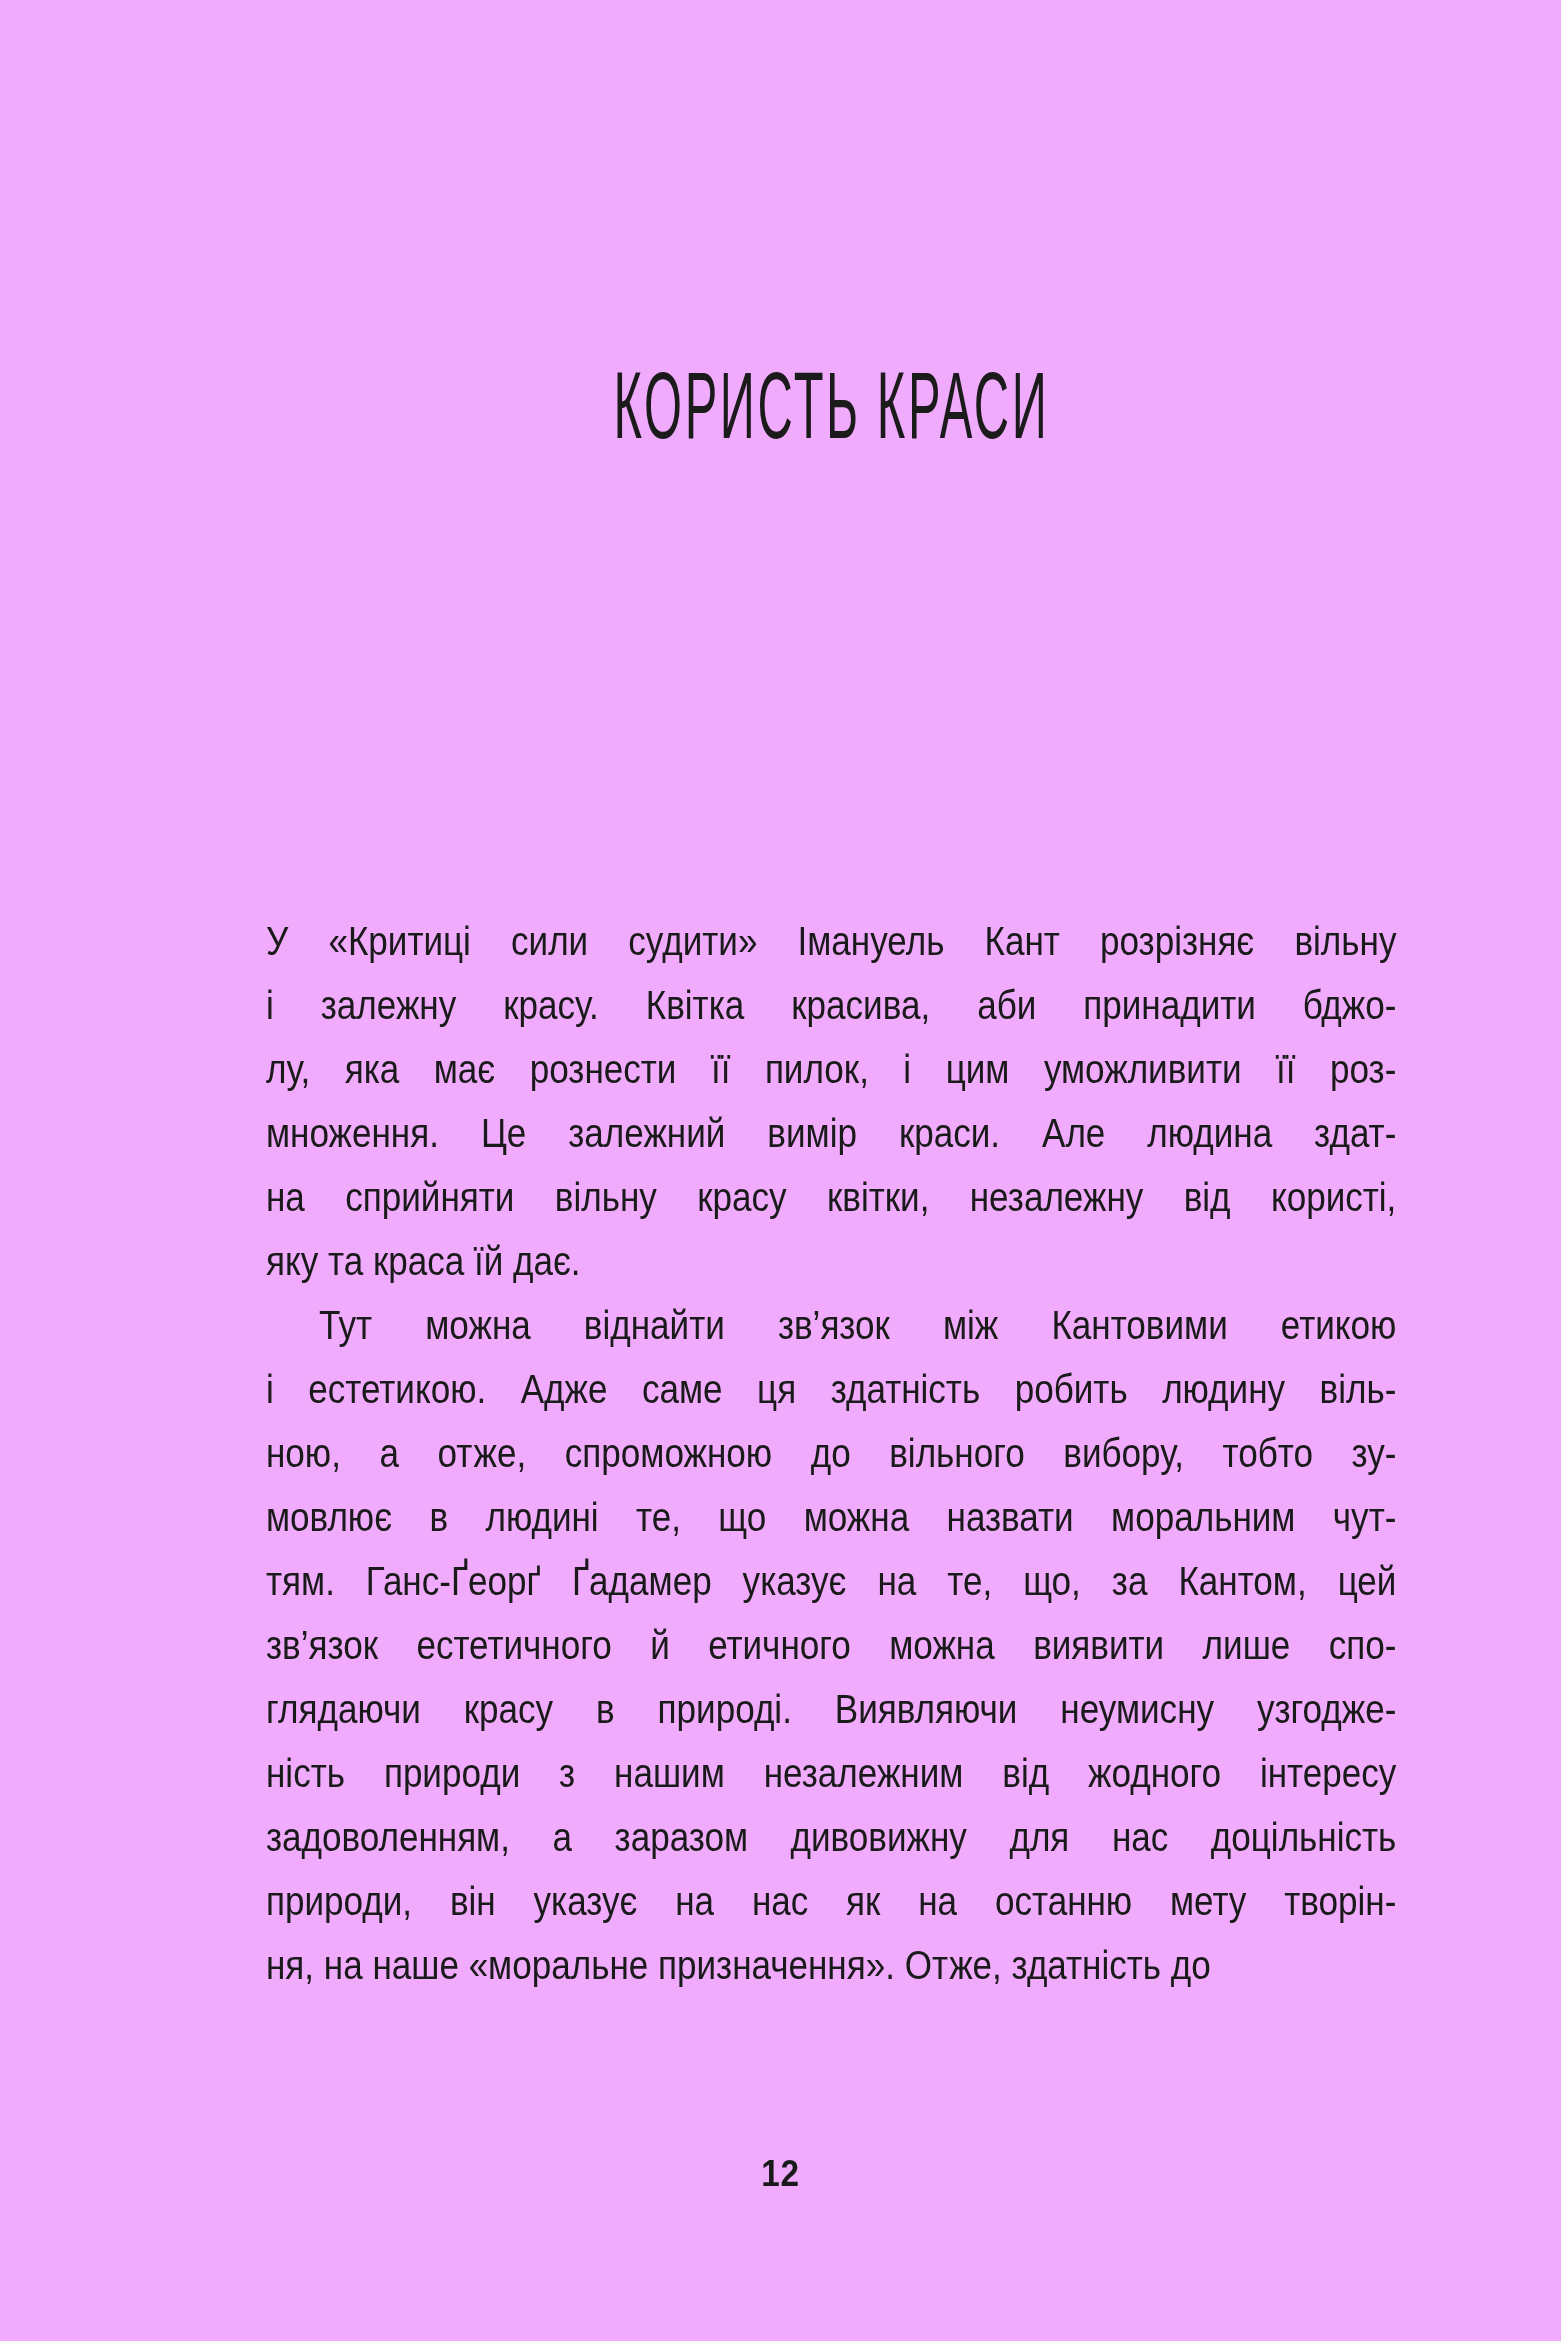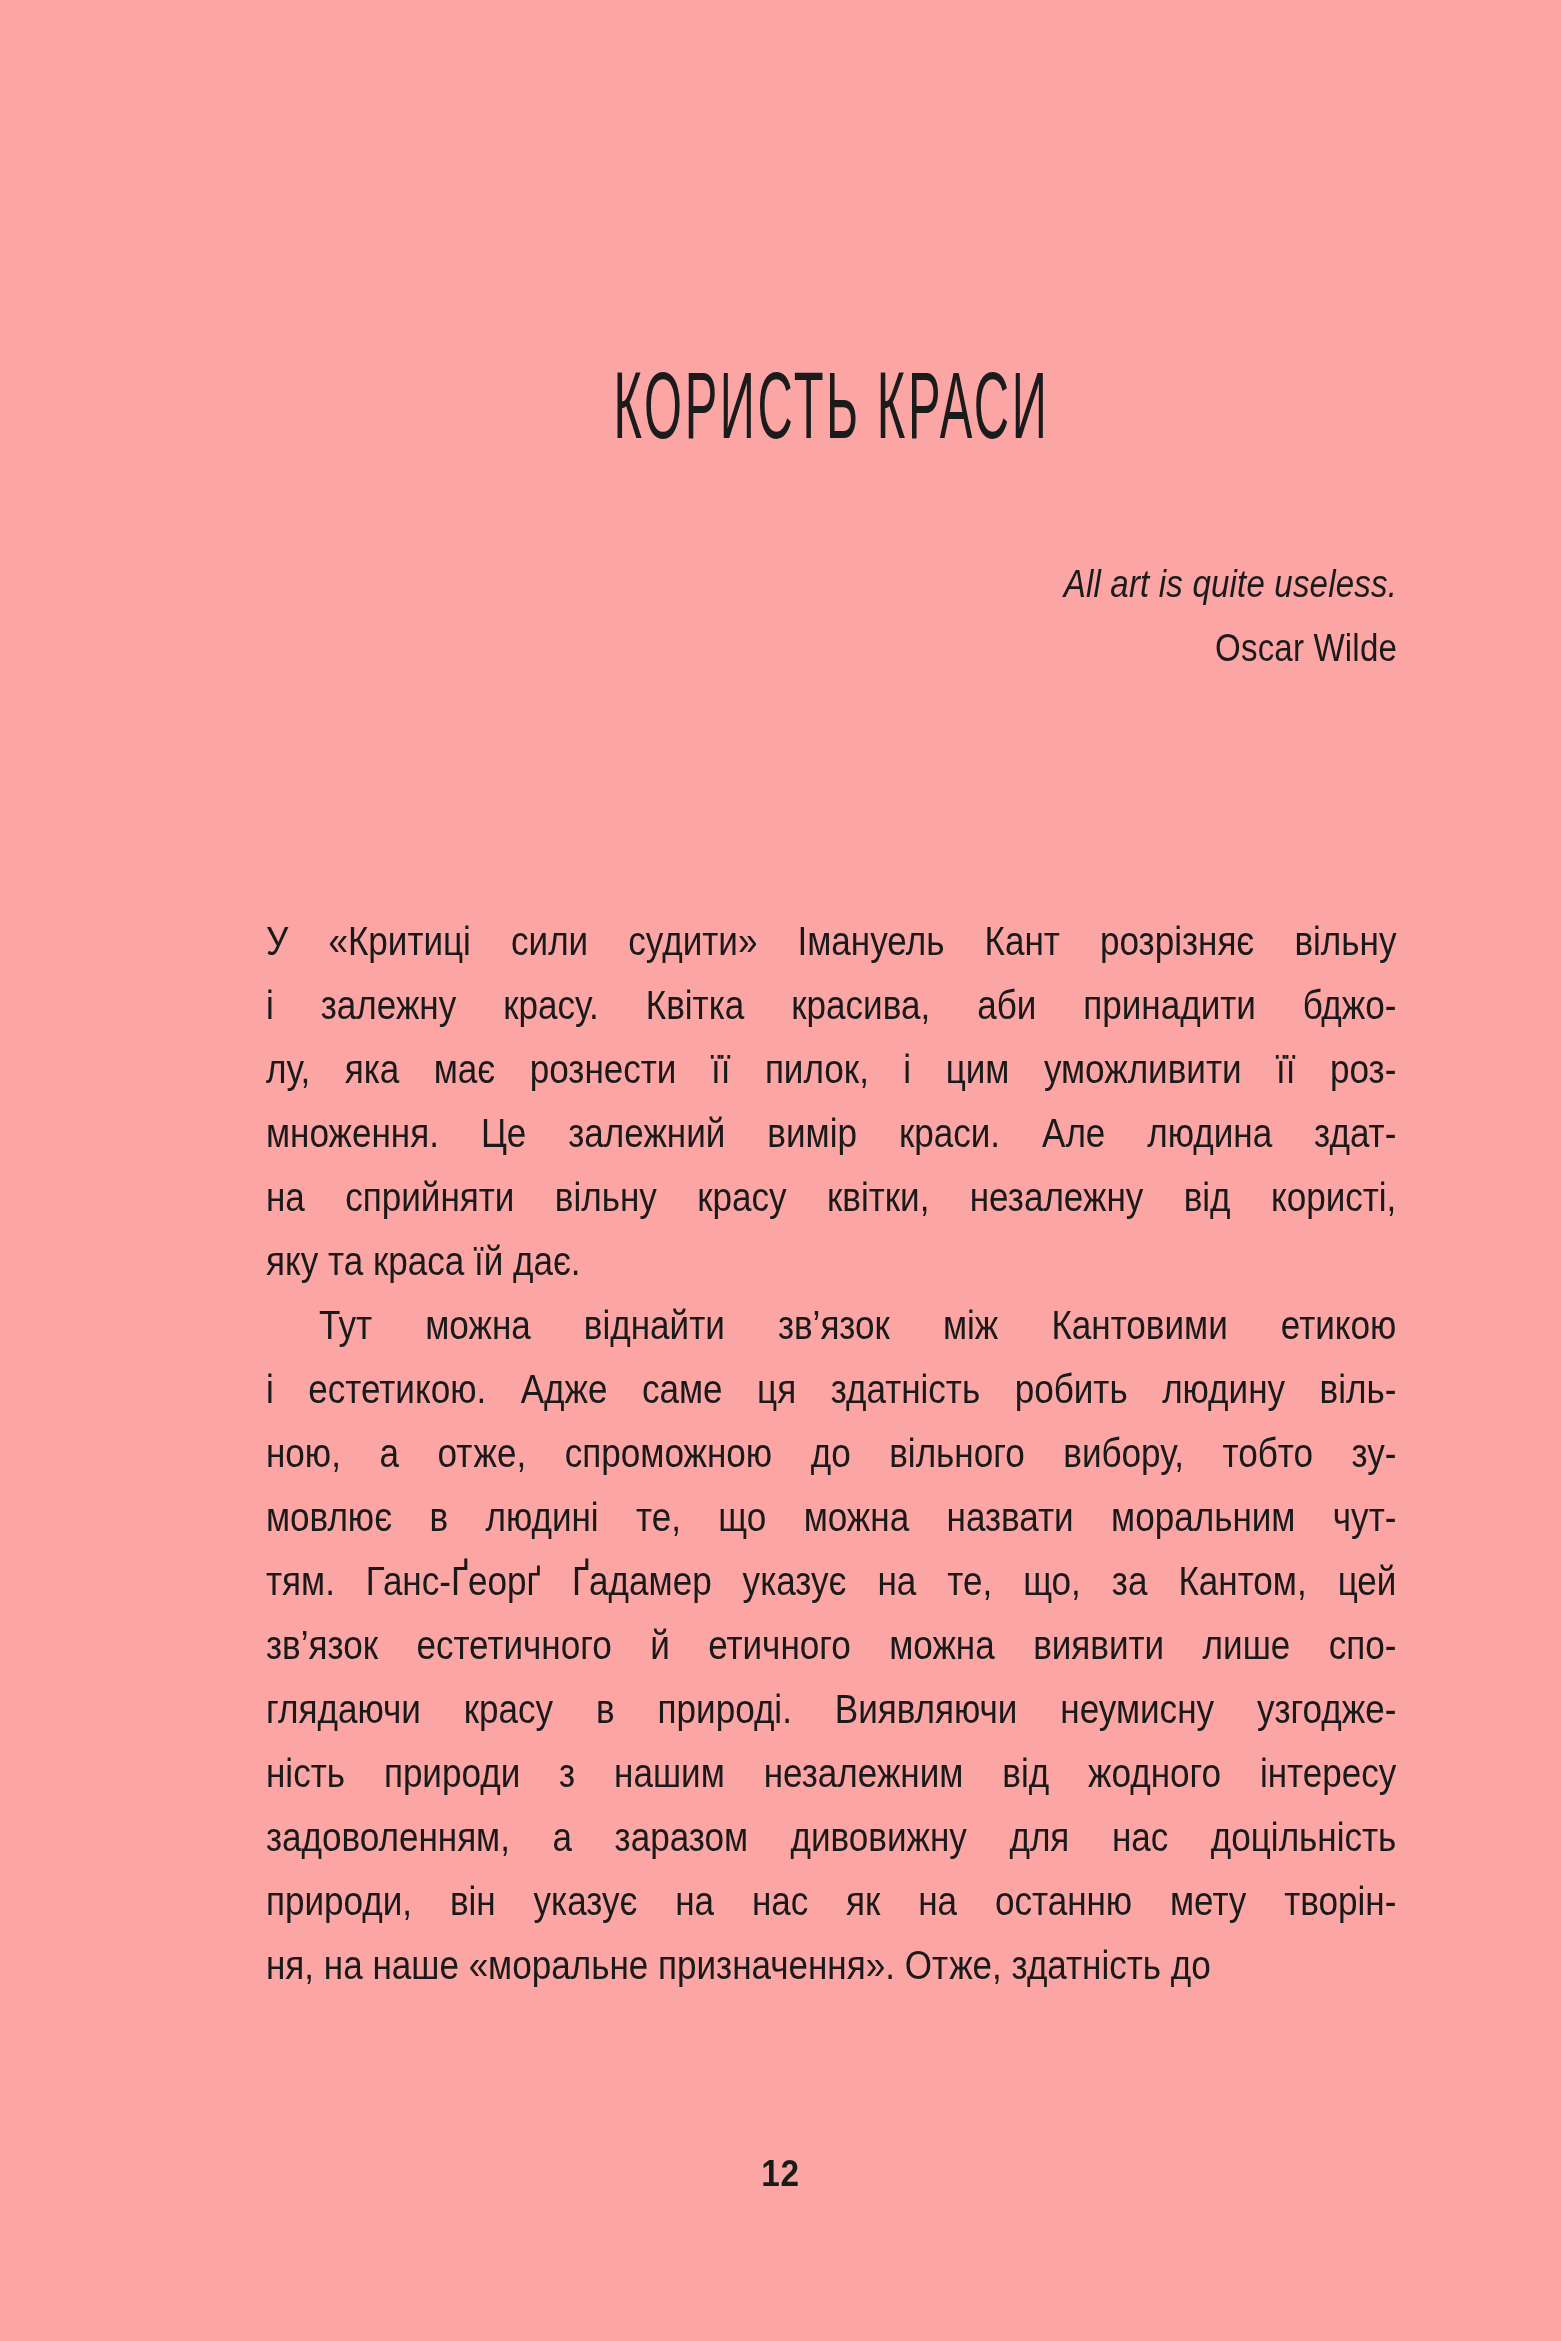--- a/index.html
+++ b/index.html
@@ -6,21 +6,21 @@
   html, body {
     margin: 0;
     padding: 0;
     background: #ffffff;
   }
 
   .page {
     position: relative;
     width: 1561px;
     height: 2342px;
-    background: #fca5a5;
+    background: #f0abfc;
     overflow: hidden;
     font-family: "Liberation Sans", "DejaVu Sans", sans-serif;
     color: #161616;
     -webkit-font-smoothing: antialiased;
   }
 
   
   .chapter-title {
     position: absolute;
     top: 293px;
@@ -124,24 +124,20 @@
     transform-origin: center top;
   }
 </style>
 </head>
 <body>
 
 <div class="page">
 
   <h1 class="chapter-title">КОРИСТЬ КРАСИ</h1>
 
-  <div class="epigraph">
-    <div class="epigraph-quote">All art is quite useless.</div>
-    <div class="epigraph-author">Oscar Wilde</div>
-  </div>
 
   <div class="body-text">
       <div class="para">
         <div class="line justify">
           <span class="w">У</span>
           <span class="w">«Критиці</span>
           <span class="w">сили</span>
           <span class="w">судити»</span>
           <span class="w">Імануель</span>
           <span class="w">Кант</span>

